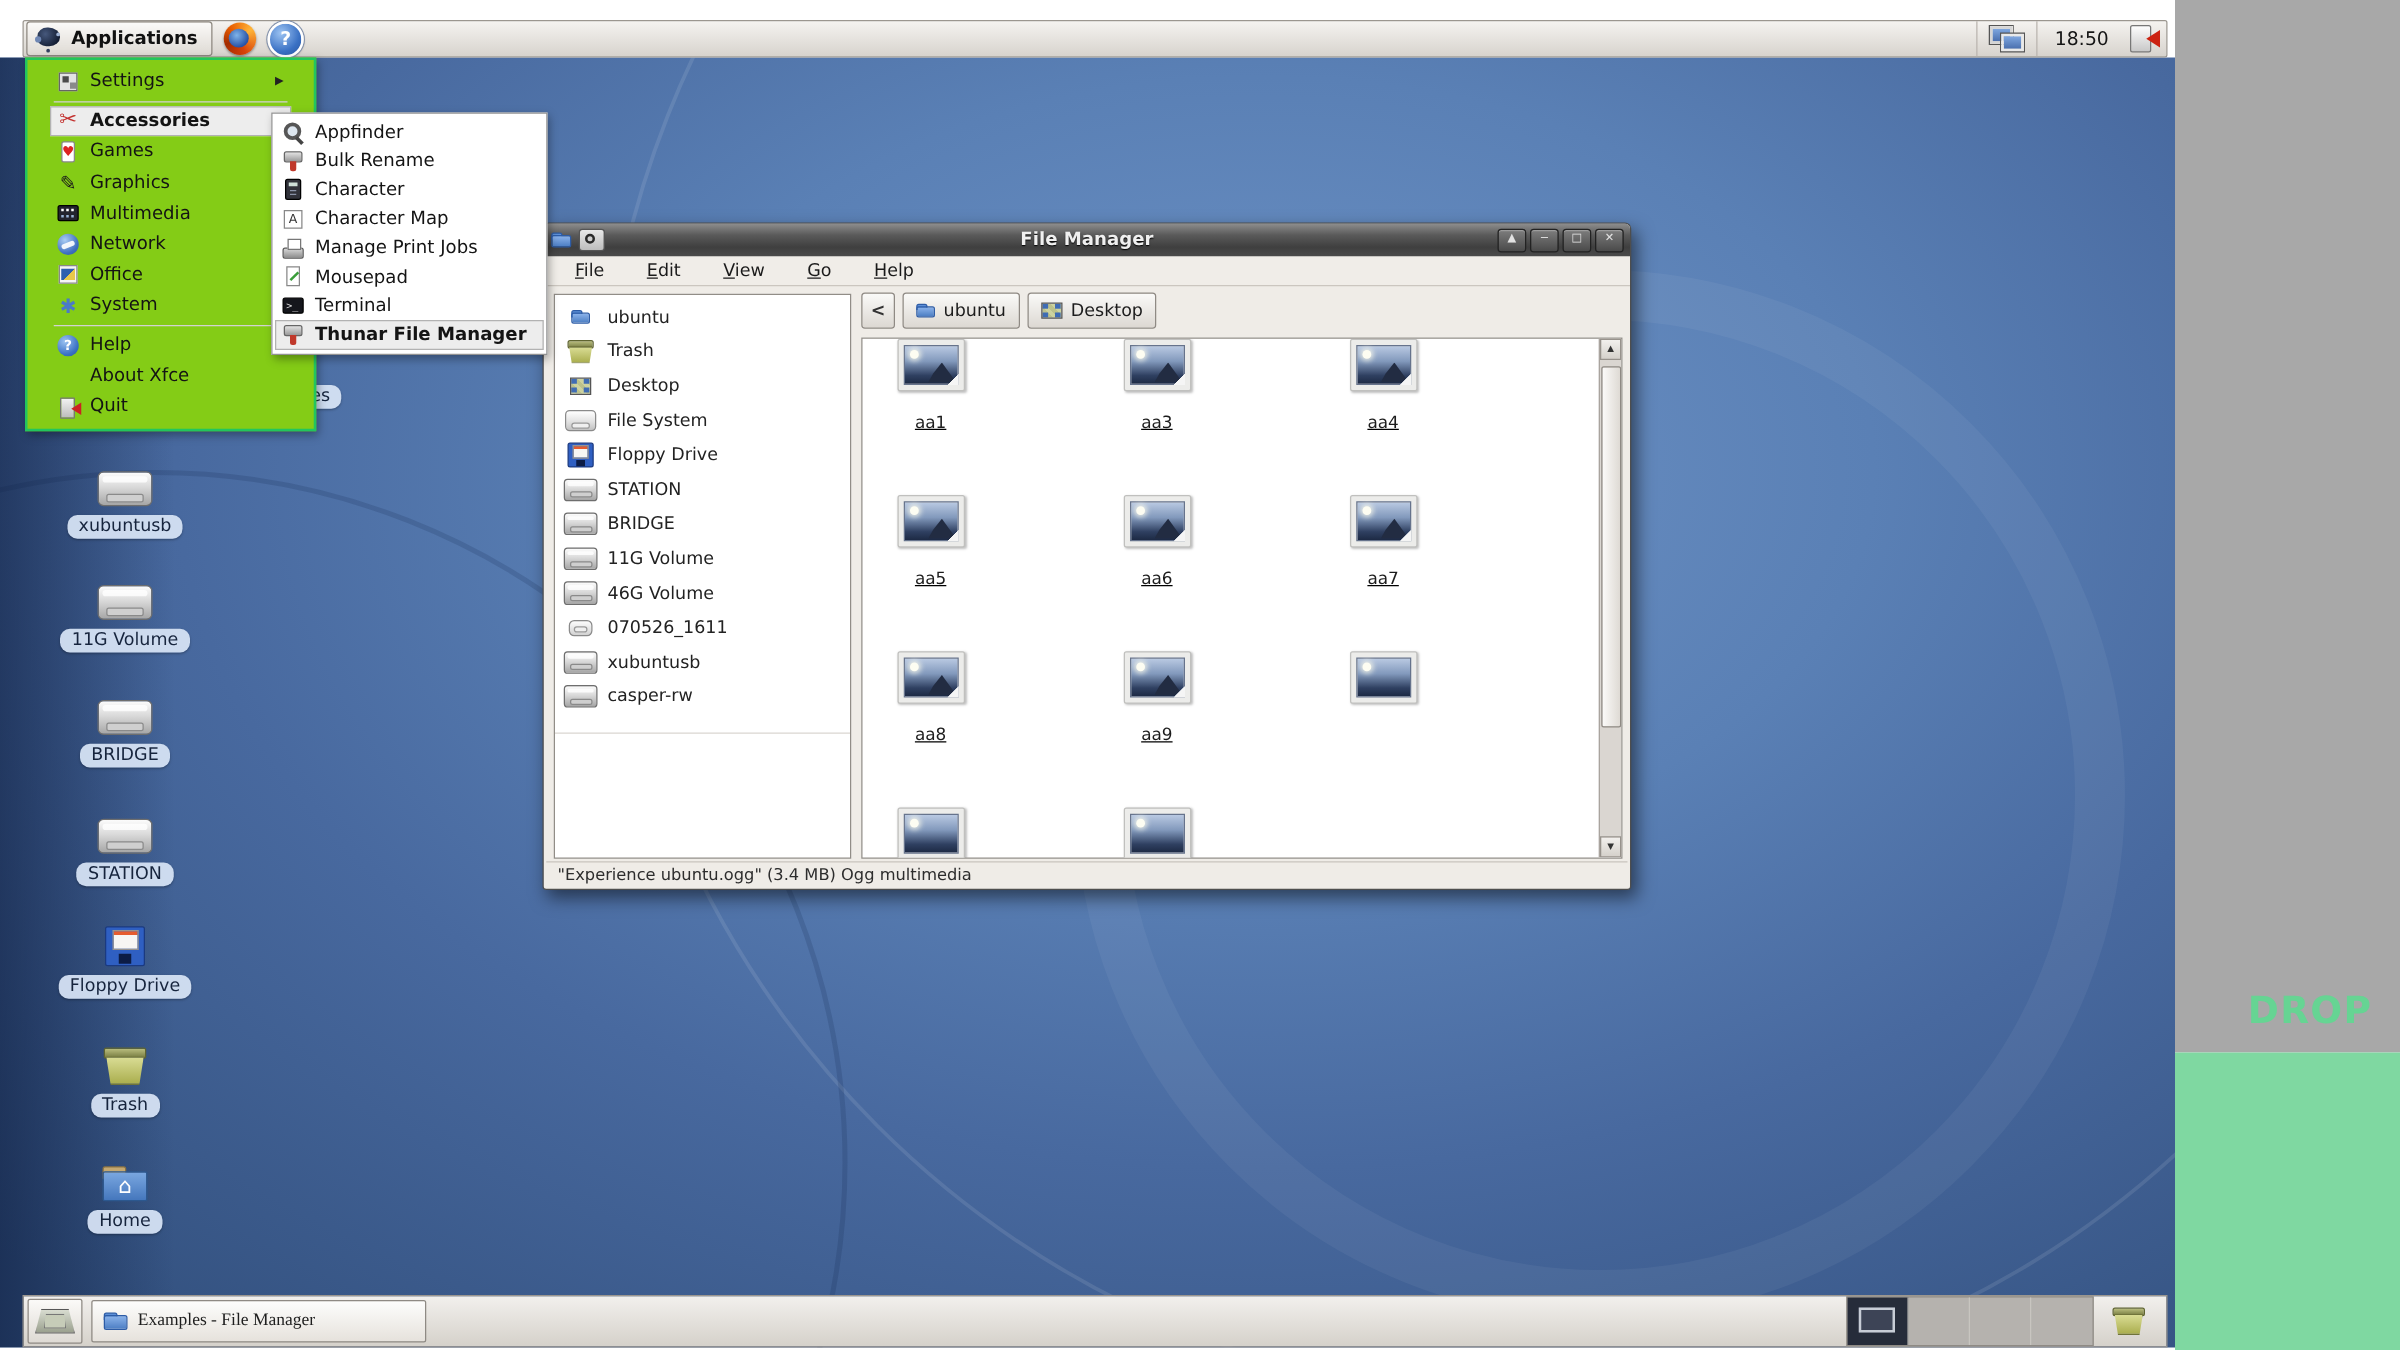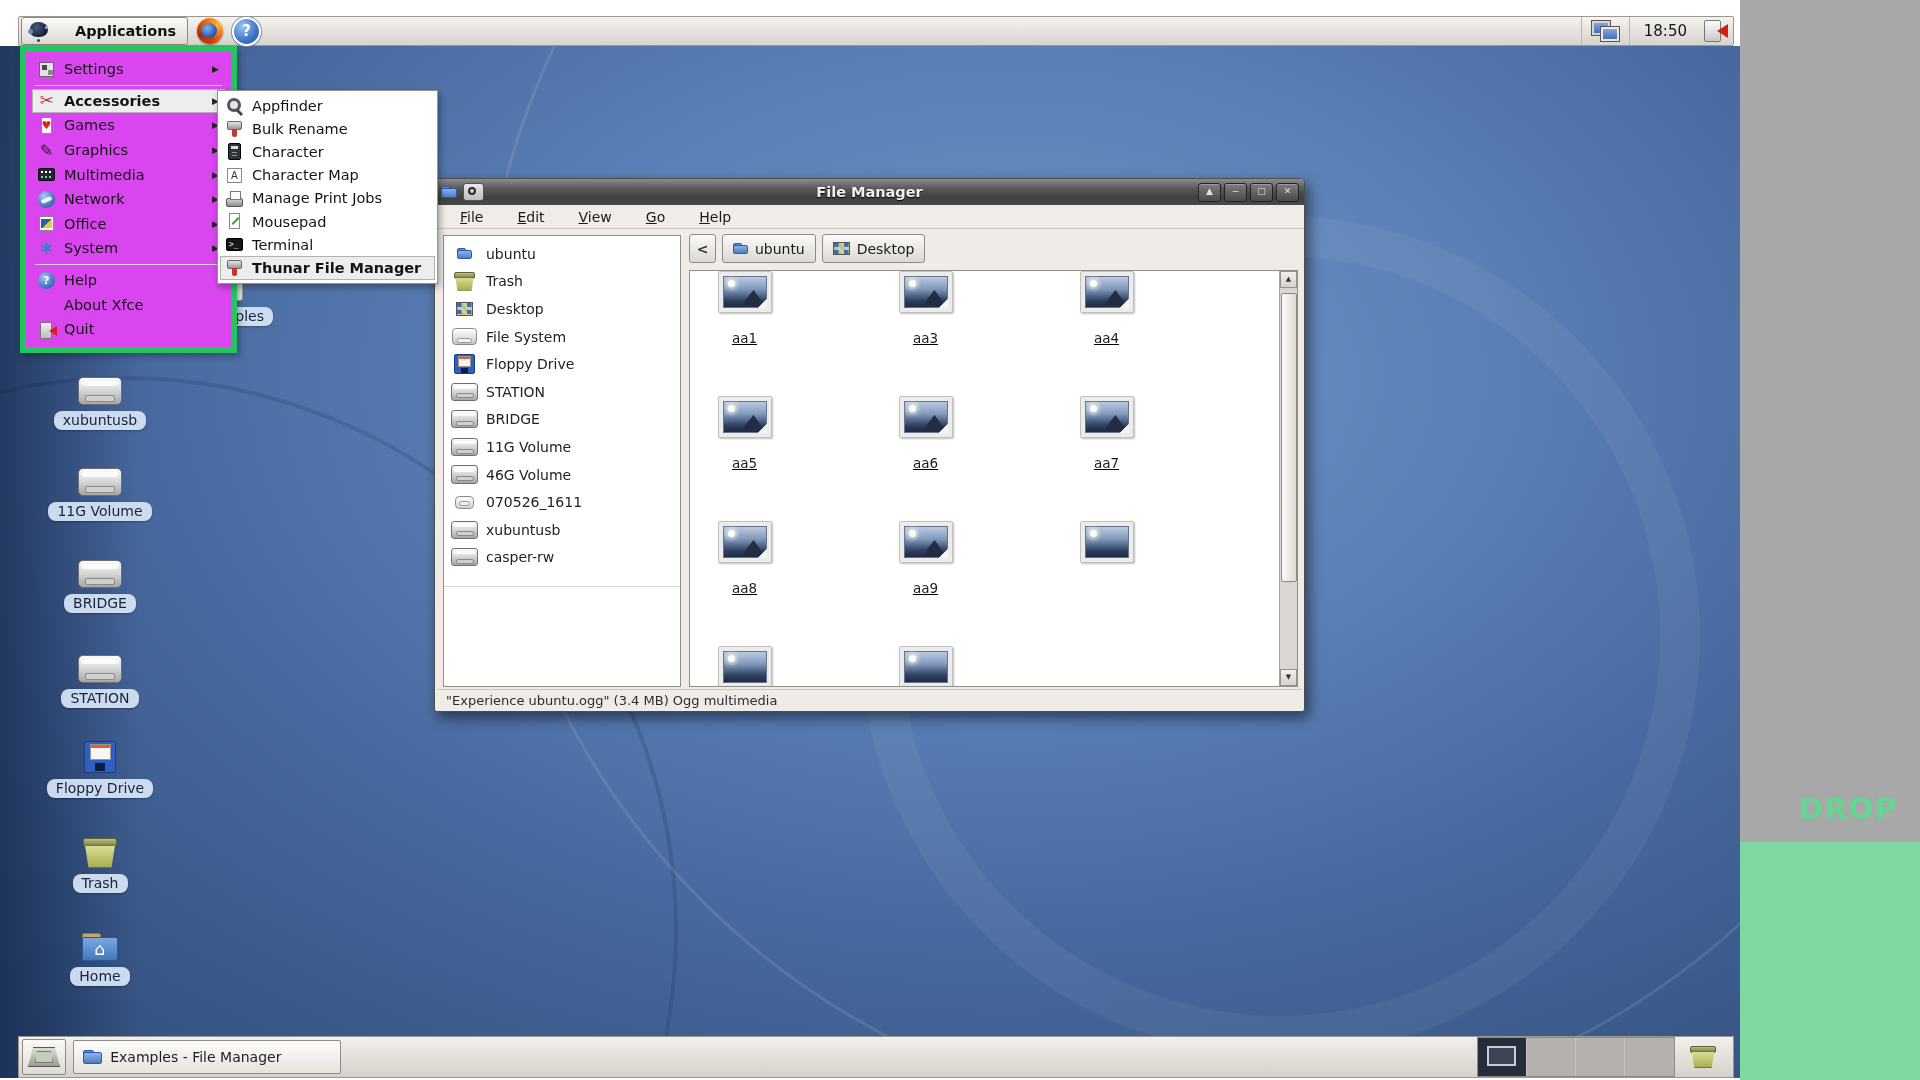--- a/index.html
+++ b/index.html
@@ -46,21 +46,21 @@
   [data-icon="home"] .icon::after{content:"⌂";position:absolute;left:0;top:16%;right:0;bottom:0;background:linear-gradient(#7aa7e0,#4577bd);border:1px solid #2c588f;border-radius:2px;
      color:#fff;font-size:calc(17px*var(--k,1));line-height:calc(23px*var(--k,1));text-align:center;}
   [data-icon="device"] .icon{width:calc(26px*var(--k,1));height:calc(18px*var(--k,1));border-radius:calc(7px*var(--k,1));background:linear-gradient(#fdfdfd,#d2d2d2);border:1px solid #8a8a8a;}
   [data-icon="device"] .icon::after{content:"";position:absolute;left:18%;right:18%;bottom:12%;height:28%;border-radius:4px;background:#efefef;border:1px solid #9a9a9a;}
   [data-icon="note"] .icon{width:24px;height:19px;background:#eceae6;border:1px solid #9a9a9a;border-radius:3px;}
   [data-icon="note"] .icon::after{content:"∼";position:absolute;inset:0;color:#777;font-size:13px;line-height:17px;text-align:center;}
 
   
   .panel{position:absolute;left:18px;top:16px;width:1716px;height:30px;box-sizing:border-box;z-index:40;
      background:linear-gradient(#f5f3f0,#d7d3cd);border:1px solid #9b968f;border-radius:2px;display:flex;align-items:center;}
-  .appbtn{margin-left:2px;height:26px;display:flex;align-items:center;gap:25px;padding:0 11px 0 6px;
+  .appbtn{margin-left:2px;height:26px;display:flex;align-items:center;gap:7px;padding:0 11px 0 6px;
      background:linear-gradient(#fbfaf8,#dedad4);border:1px solid #8d8880;border-radius:3px;font-size:14.5px;font-weight:600;color:#111;}
   .ic-xfce{width:22px;height:20px;position:relative;}
   .ic-xfce::before{content:"";position:absolute;left:2px;top:1px;width:18px;height:15px;border-radius:50% 60% 55% 45%;
      background:radial-gradient(circle at 35% 35%,#46587c,#131d33 75%);}
   .ic-xfce::after{content:"";position:absolute;left:0px;top:8px;width:5px;height:5px;border-radius:50%;background:#6f87b4;
      box-shadow:16px -4px 0 -1px #9fb3d6,8px 9px 0 -1px #31415f;}
   .ic-firefox{width:26px;height:26px;border-radius:50%;position:relative;
      background:conic-gradient(from -40deg,#e85d00,#ffb437 90deg,#d8430a 200deg,#a32c00 290deg,#e85d00);box-shadow:0 1px 2px rgba(0,0,0,.4);}
   .ic-firefox::after{content:"";position:absolute;left:4px;top:5px;width:16px;height:15px;border-radius:50%;
      background:radial-gradient(circle at 40% 35%,#7fb3e8,#2853a8 70%);}
@@ -72,22 +72,22 @@
   .tray{display:flex;align-items:center;height:100%;padding:0 10px;border-left:1px solid #b9b4ae;}
   .ic-net{width:27px;height:20px;position:relative;}
   .ic-net::before{content:"";position:absolute;left:0;top:0;width:14px;height:10px;background:linear-gradient(#7fa7e0,#4a6fae);border:2px solid #d5d5d5;box-shadow:0 0 0 1px #555;}
   .ic-net::after{content:"";position:absolute;right:0;bottom:0;width:14px;height:10px;background:linear-gradient(#7fa7e0,#4a6fae);border:2px solid #e9e9e9;box-shadow:0 0 0 1px #555;}
   .clock{padding:0 14px;font-size:15px;color:#151515;border-left:1px solid #b9b4ae;height:100%;display:flex;align-items:center;}
   .ic-logout{width:24px;height:24px;position:relative;margin:0 6px 0 2px;}
   .ic-logout::before{content:"";position:absolute;left:1px;top:1px;bottom:1px;width:15px;background:linear-gradient(#fdfdfd,#c8c8c8);border:1px solid #777;border-radius:2px;}
   .ic-logout::after{content:"";position:absolute;right:-1px;top:5px;width:0;height:0;border:7px solid transparent;border-right:11px solid #cc2211;}
 
   
-  .menu{position:absolute;left:20px;top:46px;width:193px;background:#d946ef;border:6px solid #22c55e;
-     box-shadow:2px 3px 7px rgba(0,0,0,.35);padding:5px 6px;z-index:60;}
+  .menu{position:absolute;left:20px;top:46px;width:193px;background:#84cc16;border:2px solid #22c55e;
+     box-shadow:2px 3px 7px rgba(0,0,0,.35);padding:5px 18px;z-index:60;}
   .submenu{position:absolute;left:217px;top:90px;width:215px;background:#fff;border:1px solid #929292;
      box-shadow:2px 3px 7px rgba(0,0,0,.35);padding:3px 2px;z-index:61;}
   .mitem{height:24.6px;display:flex;align-items:center;padding:0 6px 0 5px;font-size:14.5px;color:#141414;box-sizing:border-box;}
   .submenu .mitem{height:23.2px;}
   .mitem.selected{background:#ededed;box-shadow:inset 0 0 0 1px #b2b2b2;font-weight:bold;}
   .mlabel{flex:1;margin-left:8px;white-space:nowrap;}
   .marrow{font-size:9px;color:#222;margin-left:4px;}
   .msep{height:1px;background:#d2d2d2;margin:3px 3px;}
   .mic{width:19px;height:19px;position:relative;flex:0 0 19px;}
   [data-icon="settings"] .mic::before{content:"";position:absolute;inset:2px;background:#e3e3e3;border:1px solid #666;}
@@ -179,21 +179,21 @@
   
   .taskbar{position:absolute;left:18px;top:1036px;width:1716px;height:42px;box-sizing:border-box;z-index:40;
      background:linear-gradient(#f2f0ed,#d5d1ca);border:1px solid #9b968f;display:flex;align-items:center;}
   .sdbtn{width:42px;height:34px;margin-left:3px;background:linear-gradient(#fbfaf8,#dedad4);border:1px solid #8f8a84;border-radius:2px;
      display:flex;align-items:center;justify-content:center;}
   .ic-showdesk{width:30px;height:18px;position:relative;background:linear-gradient(#d8dcd0,#9aa08e);border:1px solid #555;
      clip-path:polygon(16% 0,84% 0,100% 100%,0 100%);}
   .ic-showdesk::after{content:"";position:absolute;left:6px;right:6px;top:3px;bottom:3px;background:#c6ccb8;border:1px solid #777;
      clip-path:polygon(10% 0,90% 0,100% 100%,0 100%);}
   .taskitem{margin-left:7px;width:268px;height:34px;background:linear-gradient(#fdfdfc,#e6e2dc);border:1px solid #8f8a84;border-radius:2px;
-     display:flex;align-items:center;padding:0 9px;gap:8px;font-size:14px;color:#1e1e1e;--k:.8;box-sizing:border-box;}
+     display:flex;align-items:center;padding:0 9px;gap:8px;font-size:14px;color:#1e1e1e;--k:.8;box-sizing:border-box;font-family:Liberation Serif, serif;}
   .tspacer{flex:1;}
   .pager{display:flex;height:38px;border:1px solid #8f8a84;margin-right:10px;background:#b5b2ae;}
   .ws{width:49px;height:100%;border-right:1px solid #c8c5c0;position:relative;box-sizing:border-box;}
   .ws:last-child{border-right:none;}
   .ws.active{background:#262c3a;}
   .pgwin{position:absolute;left:9px;top:8px;width:25px;height:16px;border:2px solid #c7ccd6;background:#3d4456;}
   .trashwrap{width:36px;height:36px;margin-right:12px;display:flex;align-items:center;justify-content:center;--k:.75;}
 
   
   .side-gray{position:absolute;left:1740px;top:0;width:180px;height:842px;background:#a8a8a8;}

